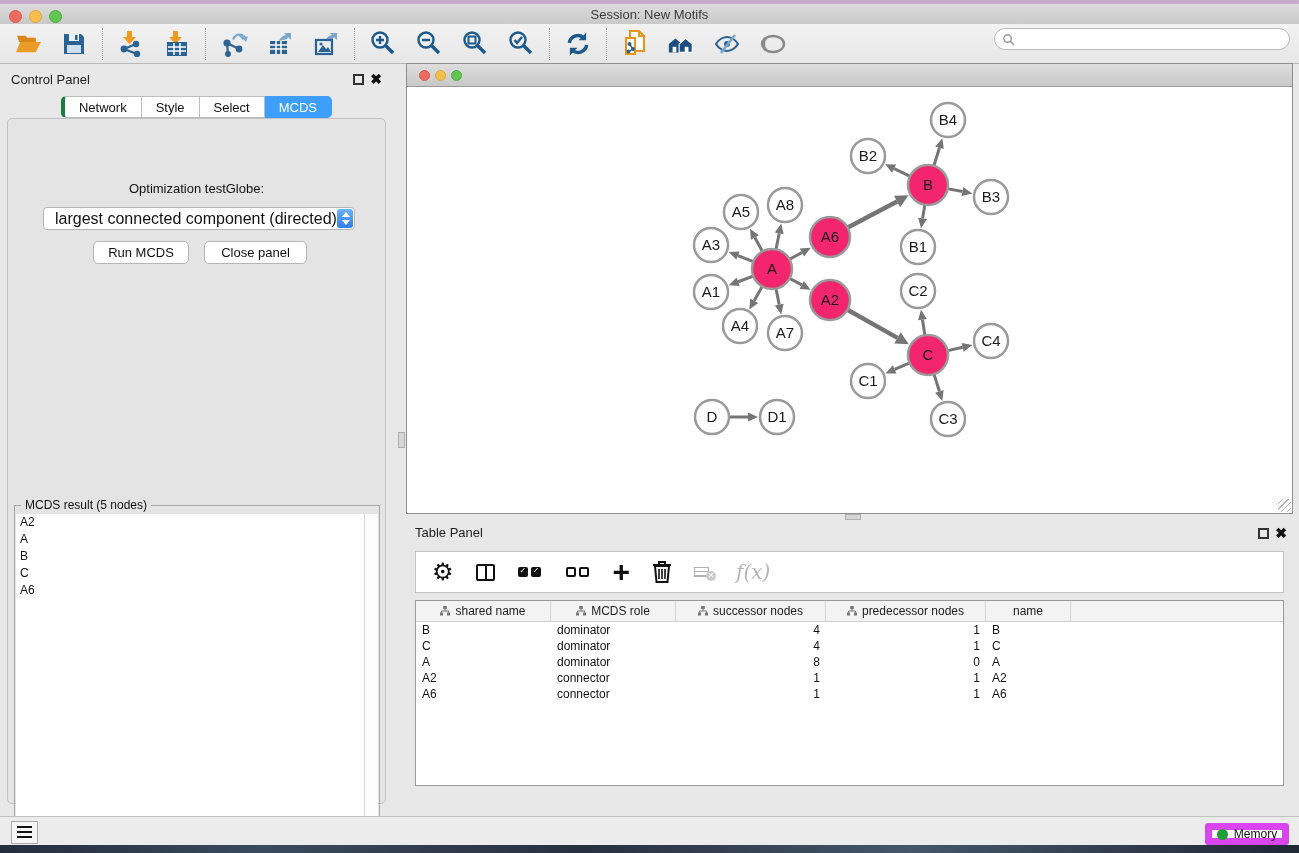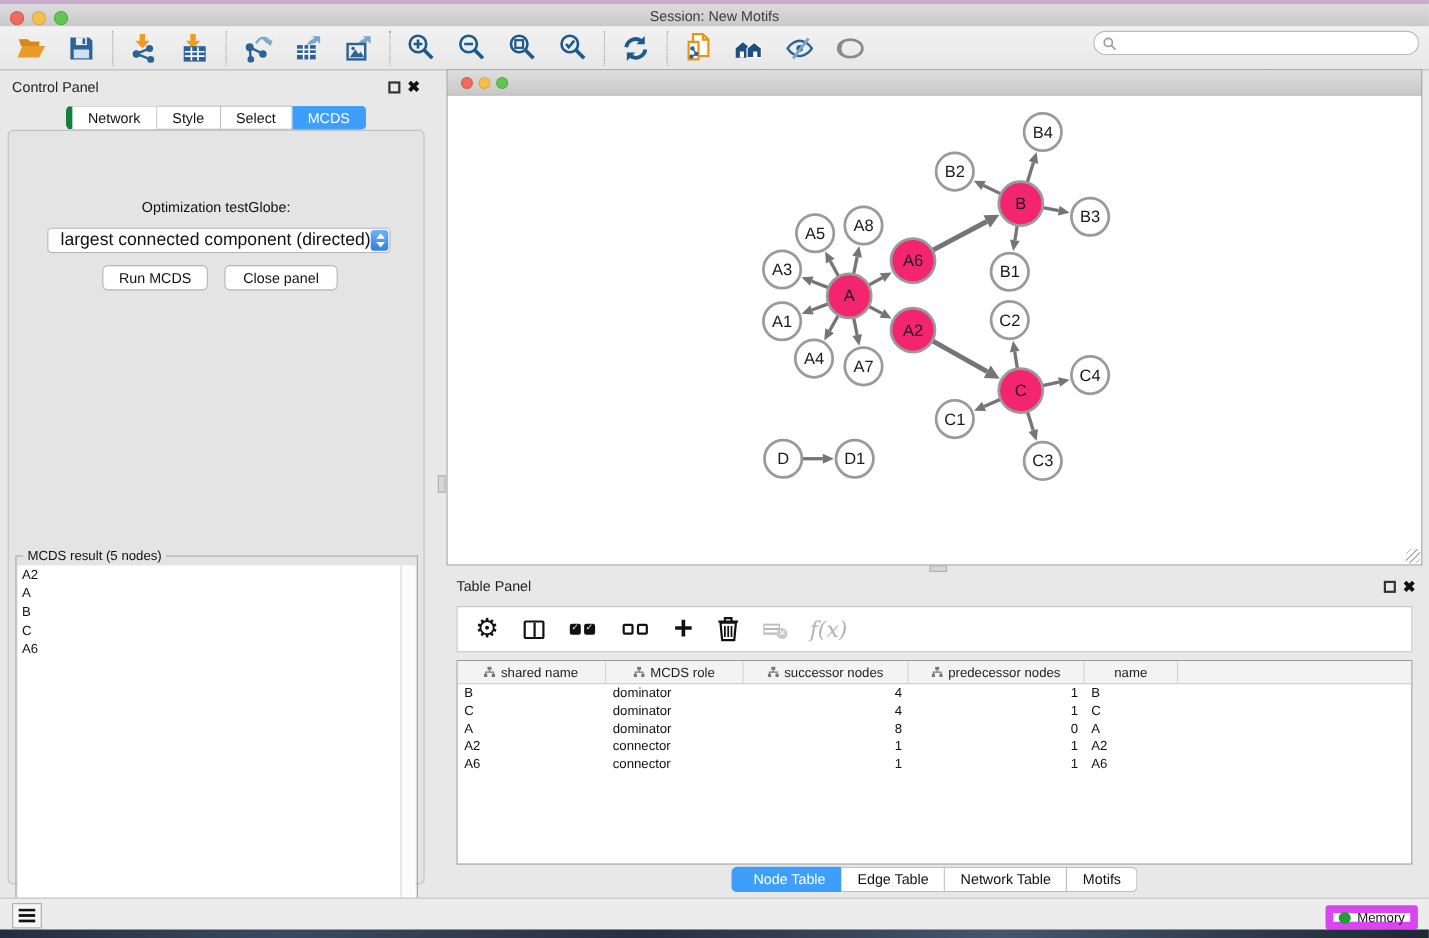--- a/index.html
+++ b/index.html
@@ -30,21 +30,21 @@
   .control-panel { position:absolute; left:7px; top:70px; width:379px; height:741px; }
   .cp-header { position:absolute; left:0; top:0; width:100%; height:20px; }
   .cp-title { position:absolute; left:4px; top:2px; font-size:13px; color:#222; }
   .float-box { position:absolute; top:4px; width:11px; height:11px; border:2px solid #333; background:transparent; }
   .close-x { position:absolute; top:1px; font-size:14px; font-weight:bold; color:#111; }
   .cp-header .float-box { right:22px; } .cp-header .close-x { right:4px; }
 
   .cp-tabs { position:absolute; left:0; top:26px; width:100%; display:flex; justify-content:center; }
   .tab-btn { height:22px; padding:0 14px; background:#fff; border:1px solid #bdbdbd; border-left:none;
              font-size:13px; display:flex; align-items:center; color:#111; }
-  .tab-btn:first-child { border-left:6px solid #15803d; border-radius:5px 0 0 5px; }
+  .tab-btn:first-child { border-left:4px solid #15803d; border-radius:5px 0 0 5px; }
   .tab-btn:last-child { border-radius:0 5px 5px 0; }
   .tab-btn.active { background:#3d9ffb; border-color:#3d9ffb; color:#fff; }
 
   .cp-content { position:absolute; left:0; top:48px; width:379px; height:686px;
                 background:#e4e4e4; border:1px solid #c2c2c2; border-radius:5px; }
   .opt-label { position:absolute; left:0; width:100%; top:62px; text-align:center; font-size:13px; color:#111; }
   .criterion-select { position:absolute; left:35px; top:88px; width:312px; height:23px; background:#fff;
                       border:1px solid #b5b5b5; border-radius:4px; display:flex; align-items:center; }
   .criterion-select .sel-text { flex:1; padding-left:11px; font-size:16px; color:#111; white-space:nowrap; }
   .sel-stepper { width:19px; height:19px; margin-right:1px; border-radius:3px;
@@ -582,26 +582,20 @@
         </div>
         <div class="nt-row">
           <div class="nt-td" style="width: 135px;">A6</div>
           <div class="nt-td" style="width: 125px;">connector</div>
           <div class="nt-td align-r" style="width: 150px;">1</div>
           <div class="nt-td align-r" style="width: 160px;">1</div>
           <div class="nt-td" style="width: 85px;">A6</div>
         </div>
       </div>
   </div>
-  <div class="tp-tabs" id="tp-tabs">
-      <div class="tab-btn active">Node Table</div>
-      <div class="tab-btn">Edge Table</div>
-      <div class="tab-btn">Network Table</div>
-      <div class="tab-btn">Motifs</div>
-    </div>
 </div>
 
 <div class="status-bar">
   <div class="list-btn">
       <span class="list-glyph"></span>
     </div>
   <div class="memory-btn">
     <span class="mem-dot"></span>
     <span>Memory</span>
   </div>

